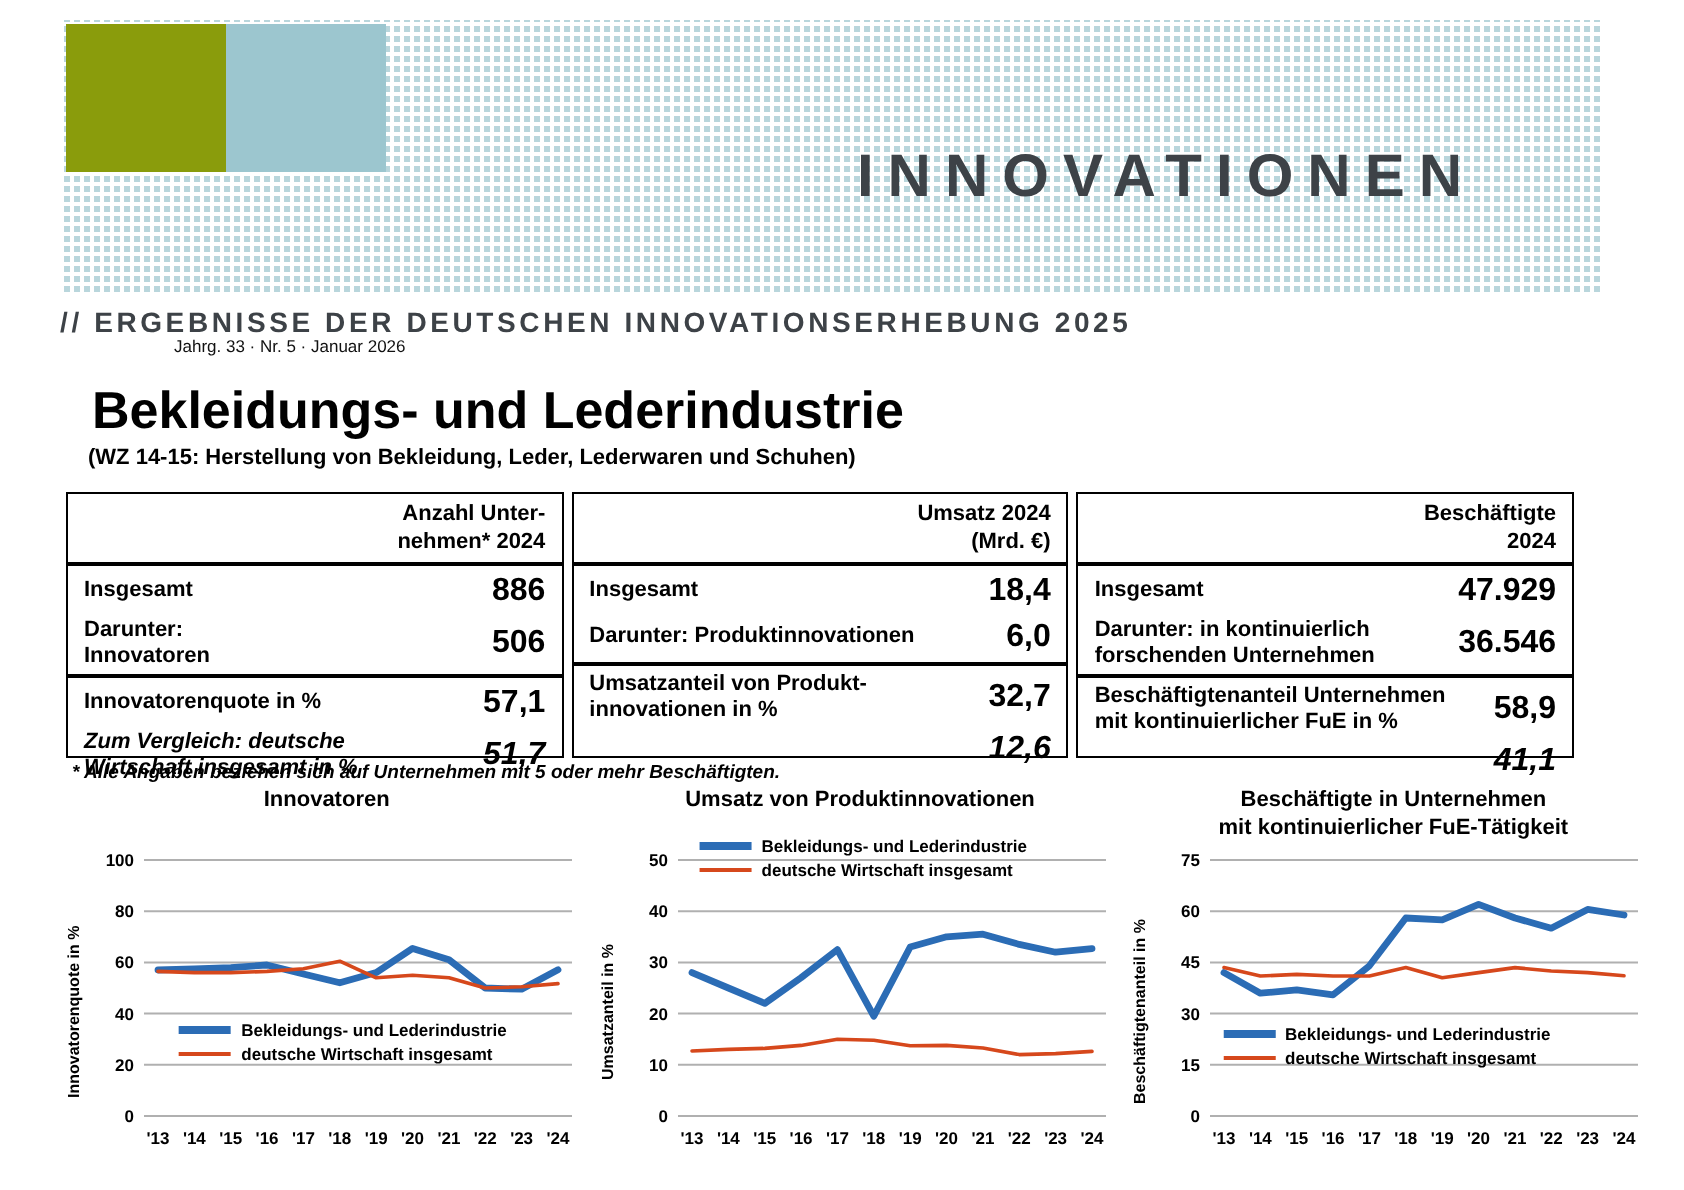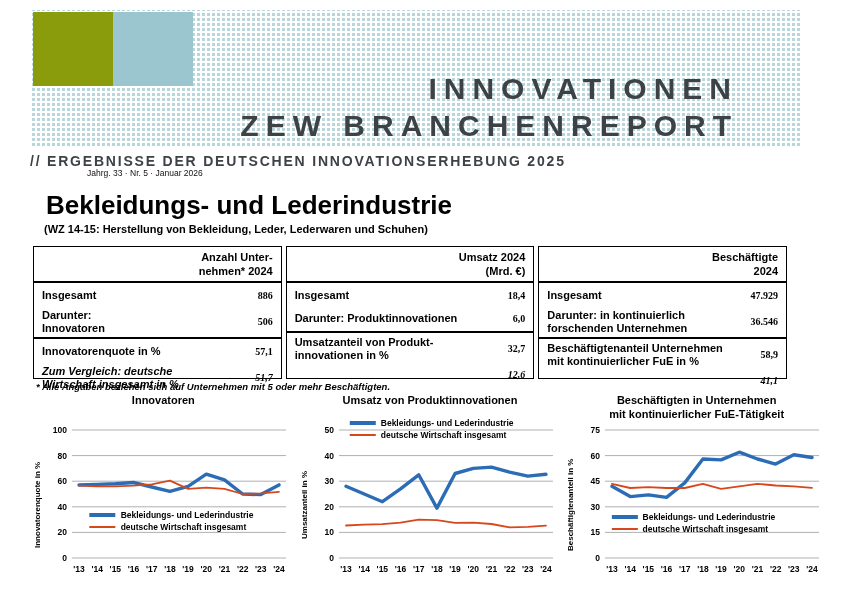--- a/index.html
+++ b/index.html
@@ -26,21 +26,21 @@
   .h1sub{position:absolute;left:44px;top:223px;font-size:11px;font-weight:600;color:#000;}
 
   
   .ktable{position:absolute;left:33px;top:246px;width:754px;height:133px;display:flex;gap:4px;}
   .tcol{flex:1;border:1.6px solid #000;display:flex;flex-direction:column;font-size:11px;font-weight:700;}
   .thead{border-bottom:2.2px solid #000;text-align:right;padding:4px 8px 3px 8px;line-height:13.5px;height:29px;}
   .tgroup{padding:1px 0;}
   .tgroup.g1{border-bottom:2.2px solid #000;}
   .trow{display:flex;align-items:center;padding:2px 8px;min-height:19px;}
   .tlabel{flex:1;white-space:pre-line;line-height:12.5px;}
-  .tvalue{margin-left:2px;font-size:10px;font-family:Liberation Serif, serif;}
+  .tvalue{margin-left:2px;font-size:16px;}
   .trow.it .tlabel,.trow.it .tvalue{font-style:italic;}
   .footnote{position:absolute;left:36px;top:381px;font-size:9.5px;font-style:italic;font-weight:700;}
 
   
   .charts-row{position:absolute;left:30px;top:391px;width:800px;display:flex;}
   .chart{position:relative;flex:1;min-width:0;}
   .chart-title{min-height:29px;text-align:center;font-size:11px;font-weight:700;line-height:13.5px;padding-top:3px;}
   .chart-body{display:flex;}
   .ylab{width:14px;display:flex;align-items:center;justify-content:center;
         writing-mode:vertical-rl;transform:rotate(180deg);
@@ -59,21 +59,20 @@
 </head>
 <body>
 
 <div class="page">
 
   <div class="masthead">
     <div class="logo-olive" style="background: rgb(138, 156, 12);"></div>
     <div class="logo-blue" style="background: rgb(156, 198, 207);"></div>
     <div class="mast-title">
       <div>INNOVATIONEN</div>
-      <div>ZEW BRANCHENREPORT</div>
     </div>
   </div>
   <div class="mast-sub">// ERGEBNISSE DER DEUTSCHEN INNOVATIONSERHEBUNG 2025</div>
   <div class="issue-line">Jahrg. 33 · Nr. 5 · Januar 2026</div>
 
   <div class="h1">Bekleidungs- und Lederindustrie</div>
   <div class="h1sub">(WZ 14-15: Herstellung von Bekleidung, Leder, Lederwaren und Schuhen)</div>
 
   <div class="ktable">
 
@@ -257,21 +256,21 @@
         </div>
         <div class="legend-row">
           <span class="swatch sw-b" style="background: rgb(214, 72, 28);"></span>
           <span>deutsche Wirtschaft insgesamt</span>
         </div>
       </div>
     </div>
 
     <div class="chart">
       <div class="chart-title">
-        <div>Beschäftigten in Unternehmen</div>
+        <div>Beschäftigte in Unternehmen</div>
         <div>mit kontinuierlicher FuE-Tätigkeit</div>
       </div>
       <div class="chart-body">
         <div class="ylab">Beschäftigtenanteil in %</div>
         <div class="plot"><svg viewBox="0 0 246 160" width="246" height="160">
               <line x1="28" y1="135" x2="242" y2="135" stroke="#b0b0b0" stroke-width="1"></line>
               <text x="23" y="138" text-anchor="end">0</text>
               <line x1="28" y1="109.4" x2="242" y2="109.4" stroke="#b0b0b0" stroke-width="1"></line>
               <text x="23" y="112.4" text-anchor="end">15</text>
               <line x1="28" y1="83.8" x2="242" y2="83.8" stroke="#b0b0b0" stroke-width="1"></line>

